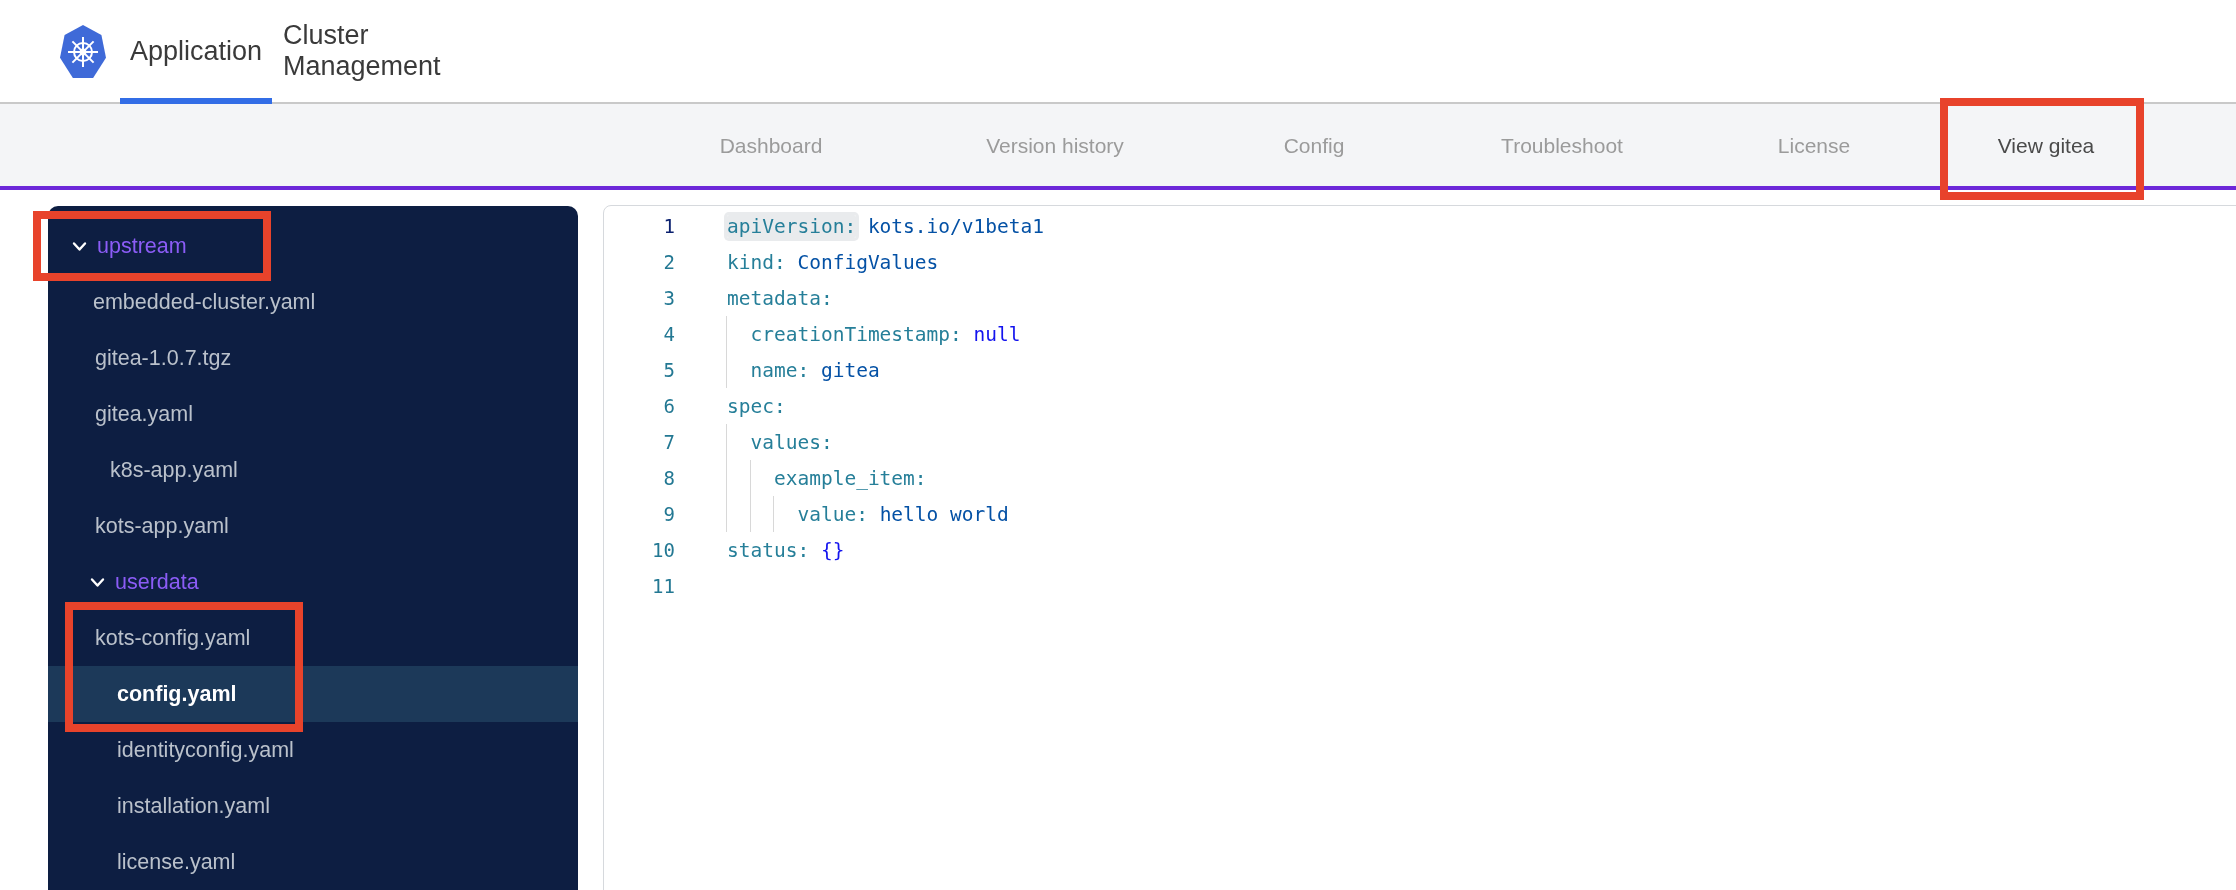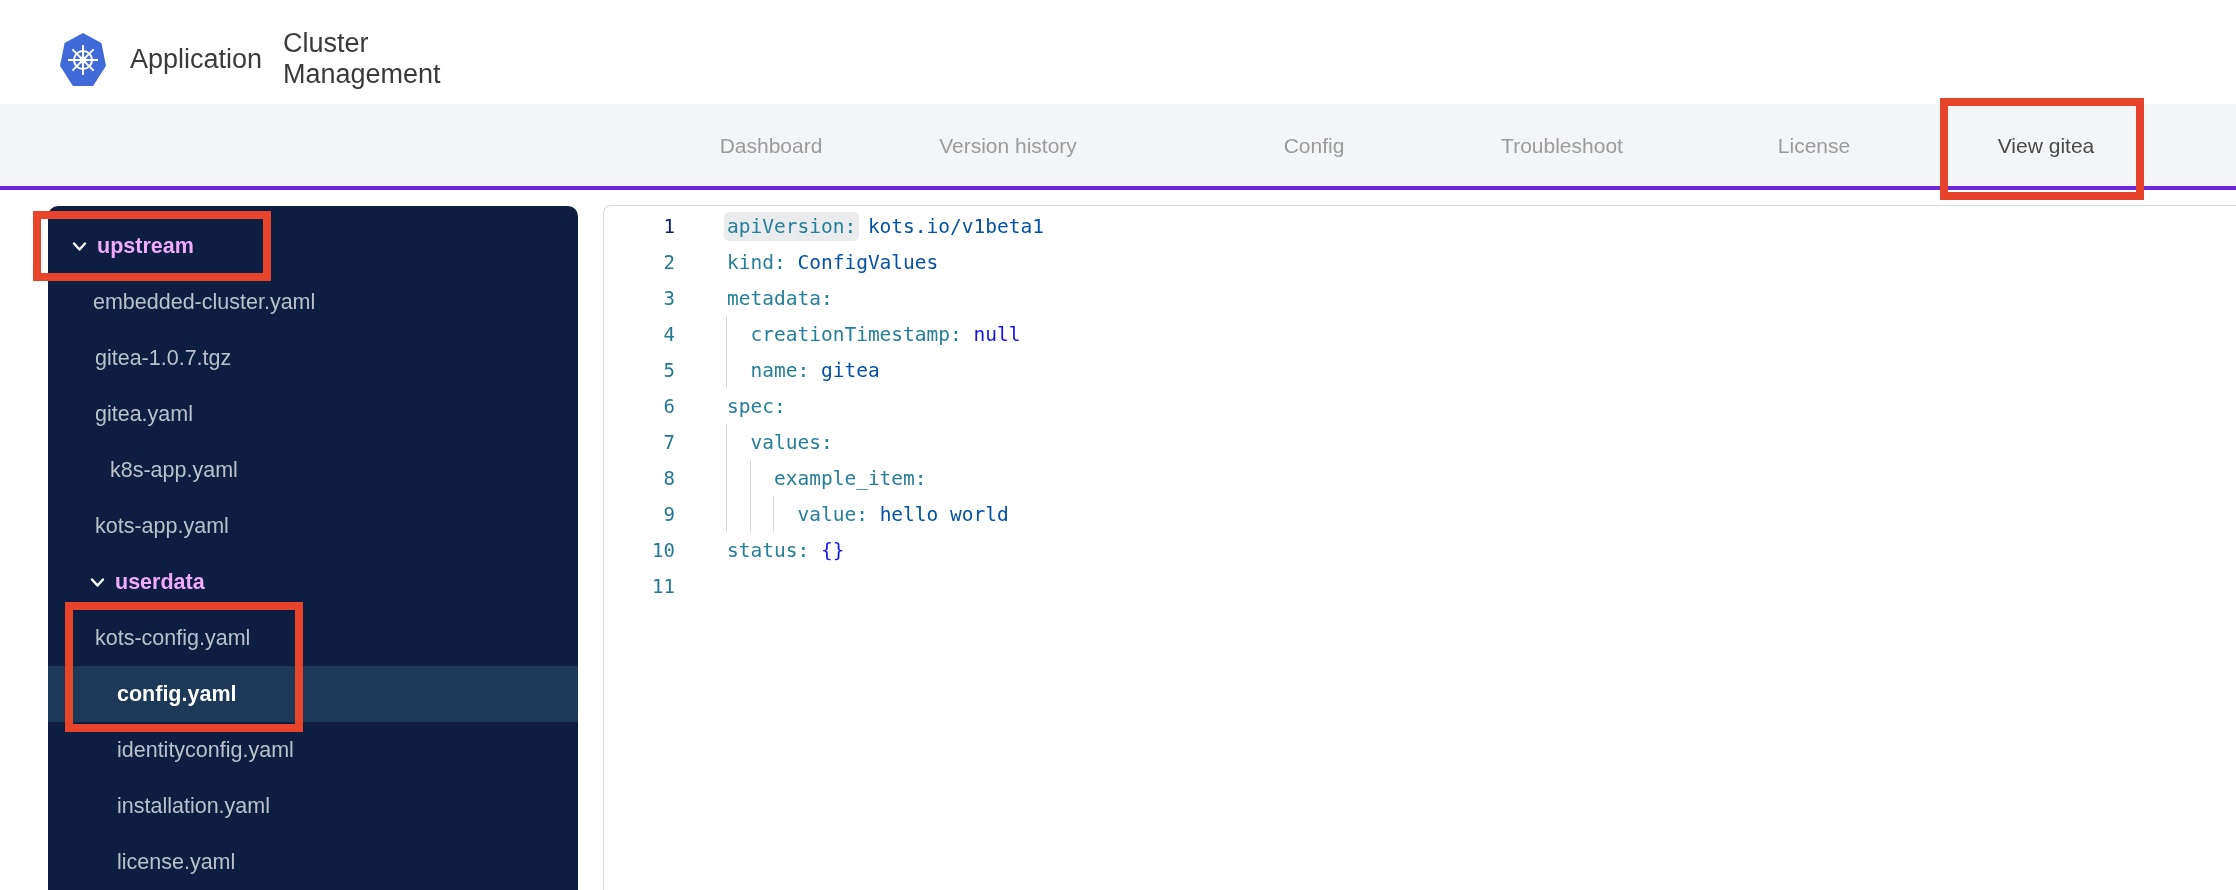--- a/index.html
+++ b/index.html
@@ -2,21 +2,21 @@
 <html><head>
 <meta charset="utf-8">
 <style>
   * { margin:0; padding:0; box-sizing:border-box; }
   html,body { width:2236px; height:890px; overflow:hidden; background:#fff;
               font-family:"Liberation Sans", sans-serif; }
   .stage { position:relative; width:2236px; height:890px; }
 
   
   .header { position:absolute; left:0; top:0; width:2236px; height:104px;
-            background:#fff; border-bottom:2px solid #c9c9c9;margin-top:8px; }
+            background:#fff; border-bottom:2px solid #c9c9c9; }
   .logo { position:absolute; left:60px; top:25px; width:46px; height:53px;
           background:#3f6ad8;
           clip-path:polygon(50% 0%, 90% 19%, 100% 62%, 72% 100%, 28% 100%, 0% 62%, 10% 19%); 
           display:flex; align-items:center; justify-content:center; }
   .htab { position:absolute; top:0; height:102px; display:flex; align-items:center;
           justify-content:center; font-size:27px; color:#3a3a3a; cursor:pointer; }
   .htab-app { left:120px; width:152px; }
   .htab-cluster { left:283px; width:225px; }
   .htab-underline { position:absolute; left:120px; top:98px; width:152px; height:6px;
                     background:#326de6; }
@@ -32,21 +32,21 @@
                    background:#fff; }
   .subtab-underline { position:absolute; left:1988px; top:181px; width:116px; height:5px;
                       background:#326de6; }
 
   
   .sidebar { position:absolute; left:48px; top:206px; width:530px; height:684px;
              background:#0d1e42; border-radius:10px 10px 0 0; padding-top:12px;
              overflow:hidden; }
   .tree-row { height:56px; display:flex; align-items:center; font-size:21.5px;
               color:#bac1cb; cursor:pointer; }
-  .tree-row.folder { color:#f0abfc; font-weight:bold;text-align:right; }
+  .tree-row.folder { color:#8b5cf6; font-weight:normal;text-align:right; }
   .tree-row.selected { background:#1c3959; color:#fff; font-weight:bold; }
   .chev { flex:none; margin-right:10px; display:inline-flex; }
 
   
   .code-card { position:absolute; left:603px; top:205px; width:1645px; height:700px;
                background:#fff; border:1px solid #d6d9dd; border-radius:8px;
                padding-top:2px; }
   .code-line { position:relative; height:36px; display:flex; align-items:center; }
   .ln { flex:none; width:71px; text-align:right;
         font-family:"DejaVu Sans Mono", monospace; font-size:19px; color:#237893; }
@@ -83,21 +83,21 @@
     </div>
     <div class="htab htab-app">Application</div>
     <div class="htab htab-cluster">Cluster Management</div>
     <div class="htab-underline"></div>
   </div>
 
   <div class="subnav">
     <div class="active-tab-bg"></div>
     <div id="subnav-tabs">
         <div class="subtab" style="left: 771px;">Dashboard</div>
-        <div class="subtab" style="left: 1008px;">Version history</div>
+        <div class="subtab" style="left: 1055px;">Version history</div>
         <div class="subtab" style="left: 1314px;">Config</div>
         <div class="subtab" style="left: 1562px;">Troubleshoot</div>
         <div class="subtab" style="left: 1814px;">License</div>
         <div class="subtab active" style="left: 2046px;">View gitea</div>
       </div>
     <div class="subtab-underline"></div>
   </div>
 
   <div class="sidebar">
     <div id="tree-rows">

